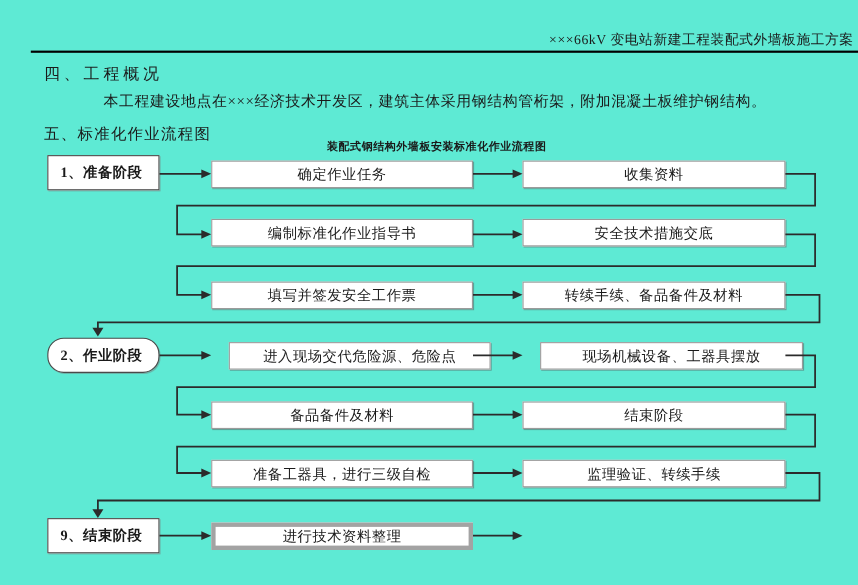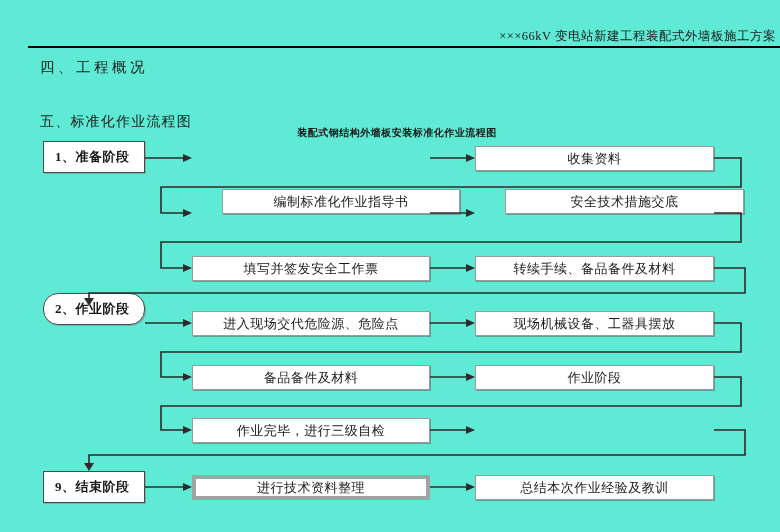--- a/index.html
+++ b/index.html
@@ -34,73 +34,75 @@
   }
 
   .stage{
     position:absolute;left:43px;width:102px;height:32px;
     box-sizing:border-box;border:1px solid #4a4a4a;background:#fff;
     display:flex;align-items:center;padding-left:11px;
     font-weight:bold;font-size:13px;letter-spacing:.5px;white-space:nowrap;
     box-shadow:1px 1px 0 rgba(120,120,120,.45);
   }
   .stage.s1{top:141px;padding-left:11px;}
-  .stage.s2{top:293px;border-radius:15px;}
+  .stage.s2{top:307px;border-radius:15px;}
   .stage.s3{top:471px;}
 
   .fbox{
     position:absolute;height:25px;box-sizing:border-box;
     border:1px solid #9b9b9b;background:#fff;
     display:flex;align-items:center;justify-content:center;
     font-size:13px;letter-spacing:.5px;white-space:nowrap;
     box-shadow:1px 1px 0 rgba(90,90,90,.5);
   }
   .colL{left:192px;width:238px;}
   .colR{left:475px;width:239px;}
-  .r1{top:146px;} .r2{top:189px;margin-left:30px;} .r3{top:256px;}
-  .r4{top:311px;} .r5{top:365px;} .r6{top:418px;} .r7{top:475px;}
+  .r1{top:146px;} .r2{top:199px;} .r3{top:256px;}
+  .r4{top:311px;margin-left:16px;} .r5{top:365px;} .r6{top:418px;} .r7{top:475px;}
   .fbox.thick{border:4px solid #a3a3a3;box-shadow:none;}
 
   svg.connectors{position:absolute;left:0;top:0;pointer-events:none;}
 </style>
 </head>
 <body>
 
 <div class="page">
 
   <div class="hdr-title">×××66kV 变电站新建工程装配式外墙板施工方案</div>
   <div class="hdr-rule"></div>
 
   <div class="sec-h4">四、工程概况</div>
+  <div class="sec-p">本工程建设地点在×××经济技术开发区，建筑主体采用钢结构管桁架，附加混凝土板维护钢结构。</div>
   <div class="sec-h5">五、标准化作业流程图</div>
 
   <div class="fc-title">装配式钢结构外墙板安装标准化作业流程图</div>
 
   <div class="stage s1">1、准备阶段</div>
   <div class="stage s2">2、作业阶段</div>
   <div class="stage s3">9、结束阶段</div>
 
+  <div class="fbox colL r1">确定作业任务</div>
   <div class="fbox colR r1">收集资料</div>
 
   <div class="fbox colL r2">编制标准化作业指导书</div>
   <div class="fbox colL r3">填写并签发安全工作票</div>
 
   <div class="fbox colR r2">安全技术措施交底</div>
   <div class="fbox colR r3">转续手续、备品备件及材料</div>
 
   <div class="fbox colL r4">进入现场交代危险源、危险点</div>
   <div class="fbox colR r4">现场机械设备、工器具摆放</div>
 
   <div class="fbox colL r5">备品备件及材料</div>
-  <div class="fbox colR r5">作业阶段</div>
+  <div class="fbox colR r5">结束阶段</div>
 
-  <div class="fbox colL r6">作业完毕，进行三级自检</div>
+  <div class="fbox colL r6">准备工器具，进行三级自检</div>
+  <div class="fbox colR r6">监理验证、转续手续</div>
 
   <div class="fbox colL r7 thick">进行技术资料整理</div>
-  <div class="fbox colR r7">总结本次作业经验及教训</div>
 
   <svg class="connectors" width="780" height="532" viewBox="0 0 780 532">
     <g stroke="#2b2b2b" stroke-width="1.6" fill="none">
 
       <path d="M145 158 H184"></path>
         <path d="M430 158 H467"></path>
       <path d="M430 213 H467"></path>
       <path d="M430 268 H467"></path>
       <path d="M145 323 H184"></path>
         <path d="M430 323 H467"></path>

